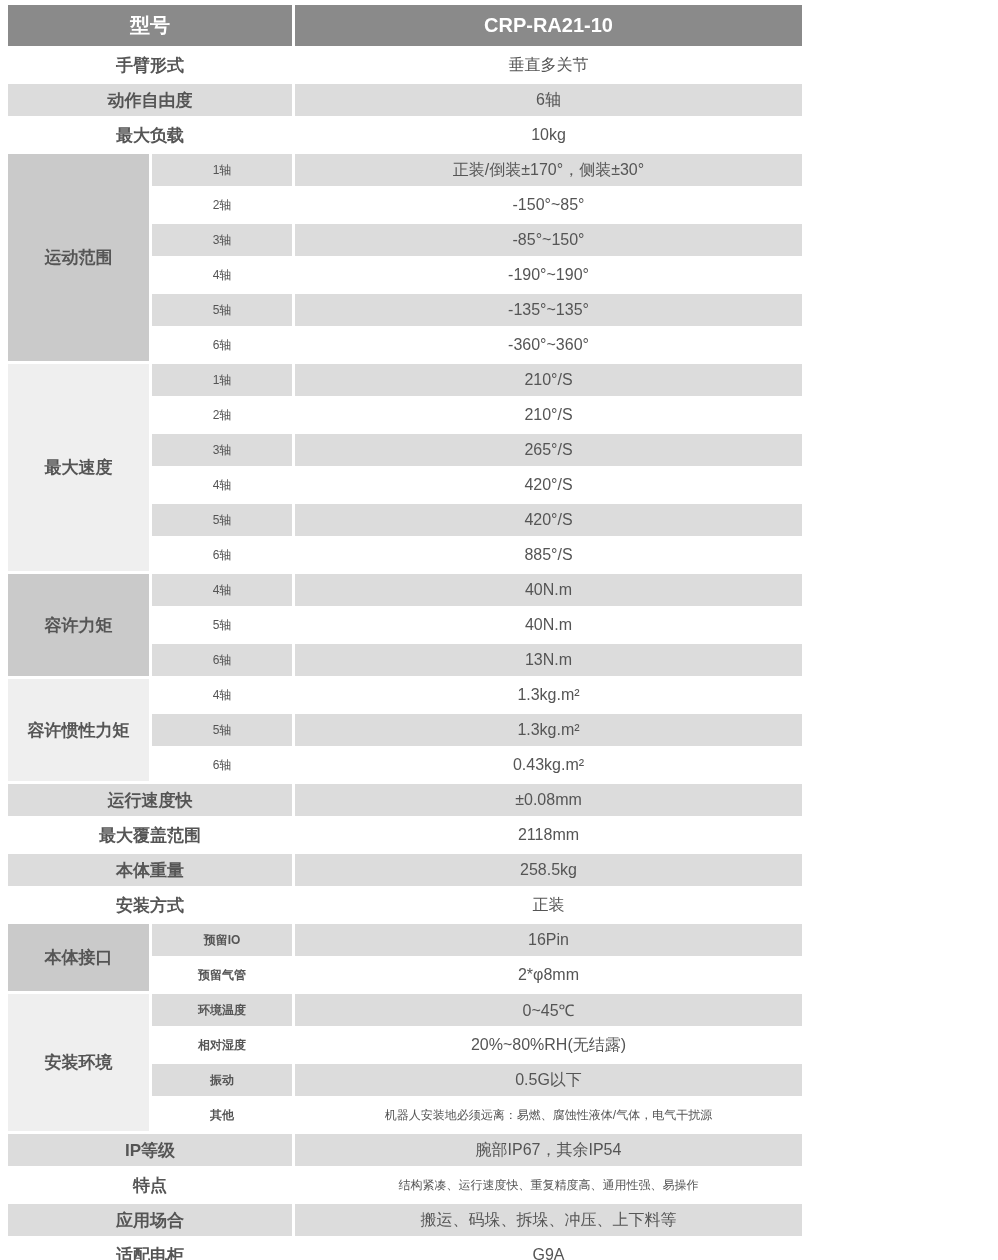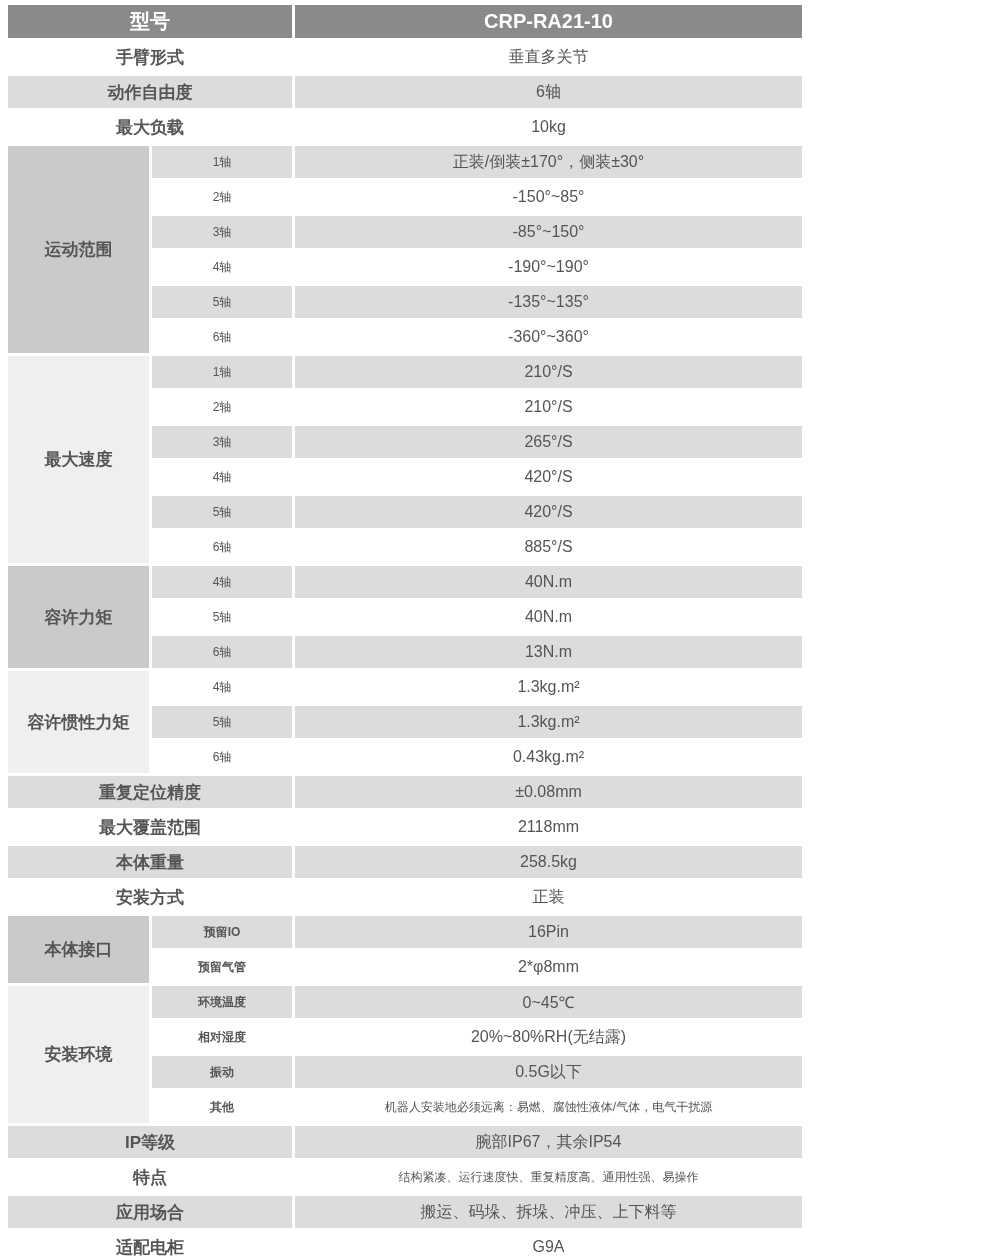--- a/index.html
+++ b/index.html
@@ -40,21 +40,21 @@
     color: var(--text);
     background: #ffffff;
     overflow: hidden;
     white-space: nowrap;
   }
   tr.header-row td {
     background: var(--header-bg);
     color: var(--header-text);
     font-weight: bold;
     font-size: 20px;
-    height: 33px;
+    height: 41px;
   }
   td.label  { font-weight: bold; font-size: 17px; }
   td.group  { font-weight: bold; font-size: 17px; }
   td.sub    { font-size: 12px; }
   td.sub.bold { font-weight: bold; }
   td.value  { font-size: 16px; }
   td.value.long { font-size: 12px; }
   td.stripe-gray  { background: var(--stripe); }
   td.stripe-white { background: #ffffff; }
   td.group-dark   { background: var(--group-dark); }
@@ -157,21 +157,21 @@
         </tr>
         <tr>
           <td class="sub stripe-gray">5轴</td>
           <td class="value stripe-gray">1.3kg.m²</td>
         </tr>
         <tr>
           <td class="sub stripe-white">6轴</td>
           <td class="value stripe-white">0.43kg.m²</td>
         </tr>
         <tr>
-          <td class="label stripe-gray" colspan="2">重复定位精度</td>
+          <td class="label stripe-gray" colspan="2">运行速度快</td>
           <td class="value stripe-gray">±0.08mm</td>
         </tr>
         <tr>
           <td class="label stripe-white" colspan="2">最大覆盖范围</td>
           <td class="value stripe-white">2118mm</td>
         </tr>
         <tr>
           <td class="label stripe-gray" colspan="2">本体重量</td>
           <td class="value stripe-gray">258.5kg</td>
         </tr>

